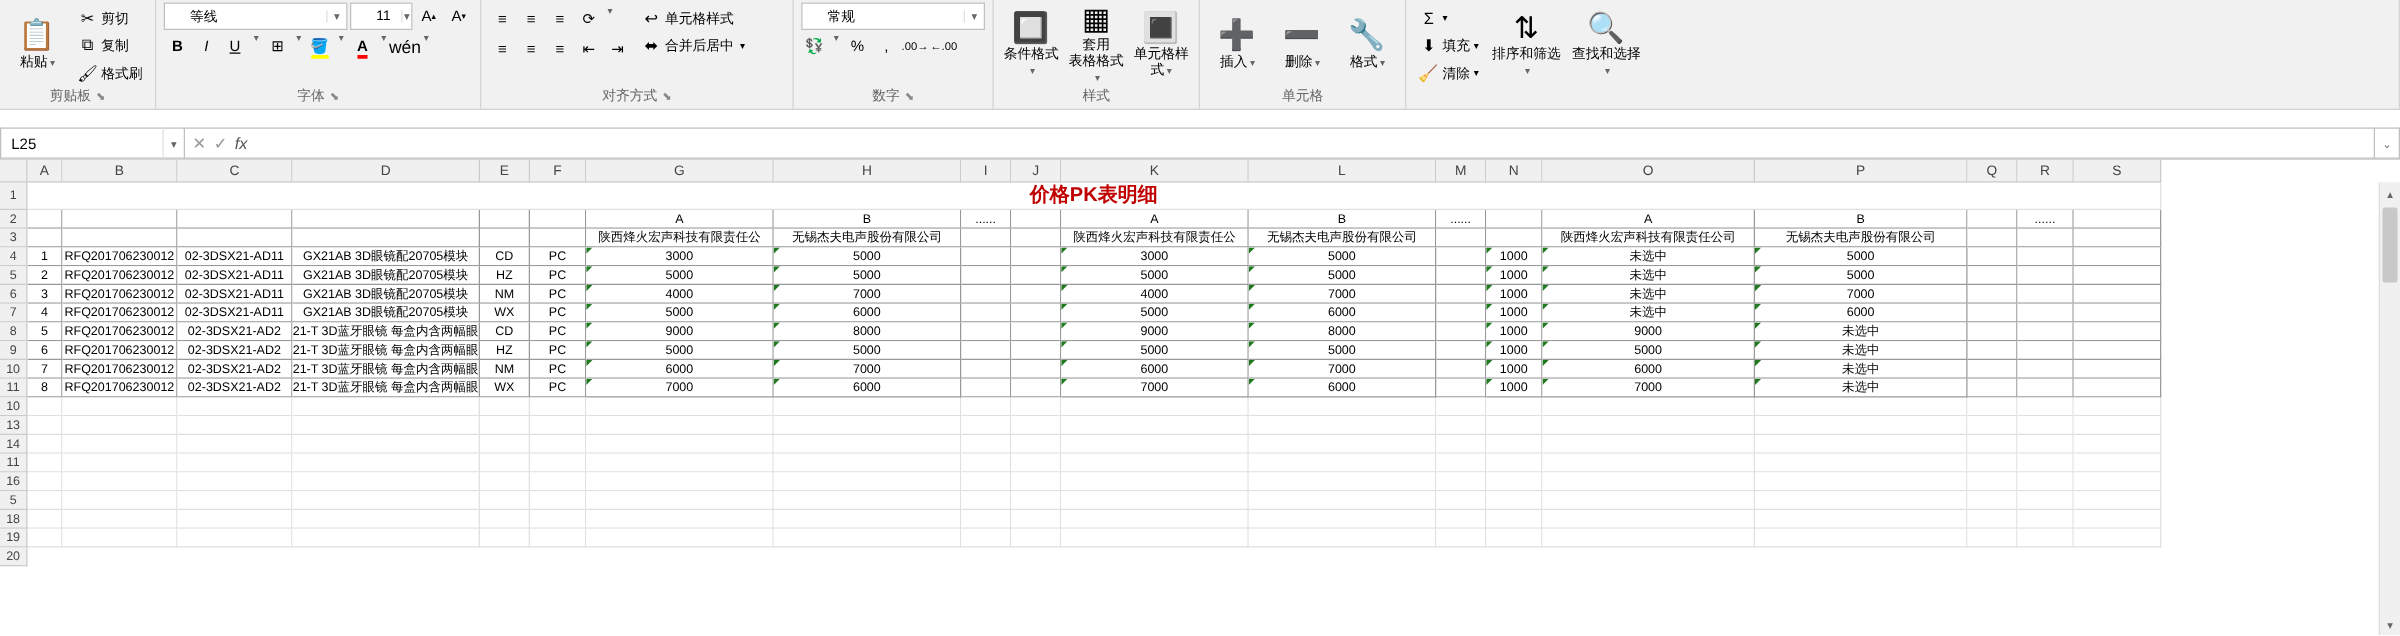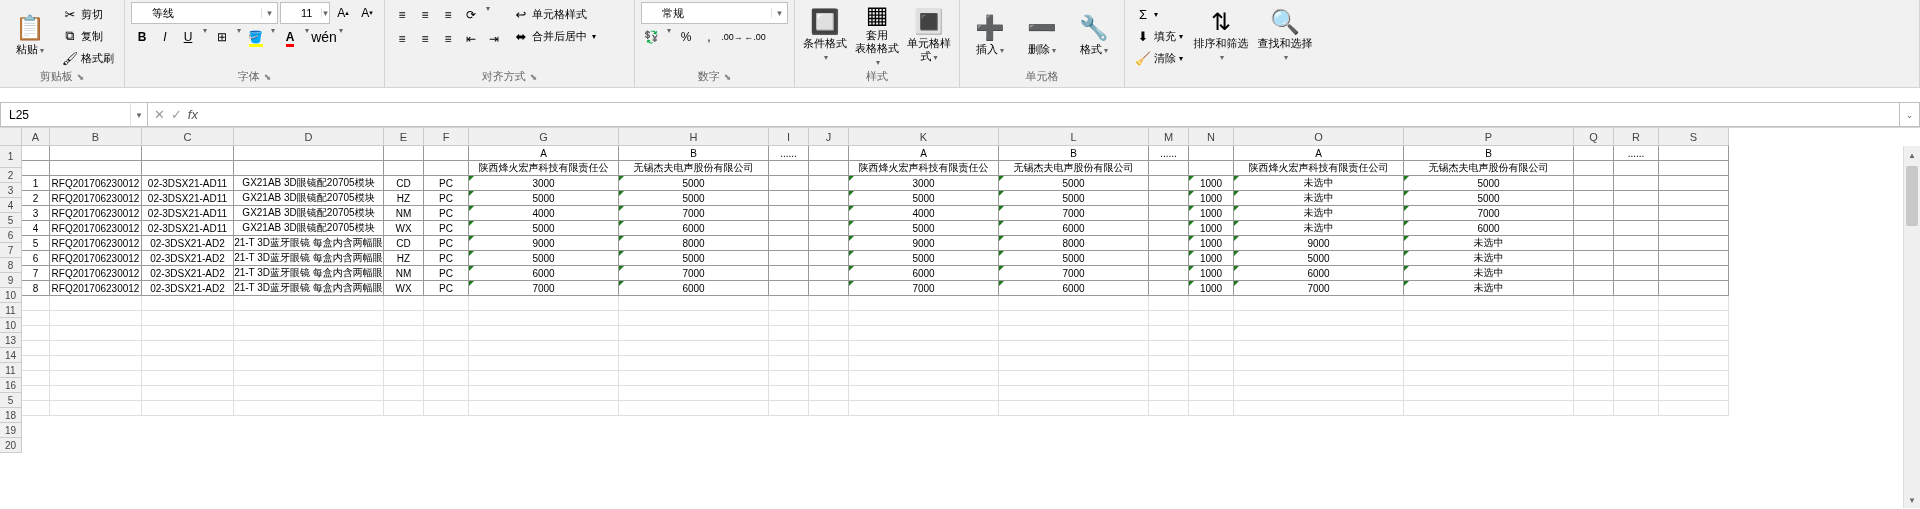--- a/index.html
+++ b/index.html
@@ -312,20 +312,23 @@
       <div class="rh">13</div>
       <div class="rh">14</div>
       <div class="rh">11</div>
       <div class="rh">16</div>
       <div class="rh">5</div>
       <div class="rh">18</div>
       <div class="rh">19</div>
       <div class="rh">20</div>
     </div>
   <div class="cells" id="cells">
+      <div class="row title">
+        <div class="cell title-cell" style="width: 1707px;">价格PK表明细</div>
+      </div>
       <div class="row">
         <div class="cell hdr" style="width: 28px;"></div>
         <div class="cell hdr" style="width: 92px;"></div>
         <div class="cell hdr" style="width: 92px;"></div>
         <div class="cell hdr" style="width: 150px;"></div>
         <div class="cell hdr" style="width: 40px;"></div>
         <div class="cell hdr" style="width: 45px;"></div>
         <div class="cell hdr c" style="width: 150px;">A</div>
         <div class="cell hdr c" style="width: 150px;">B</div>
         <div class="cell hdr c" style="width: 40px;">......</div>

